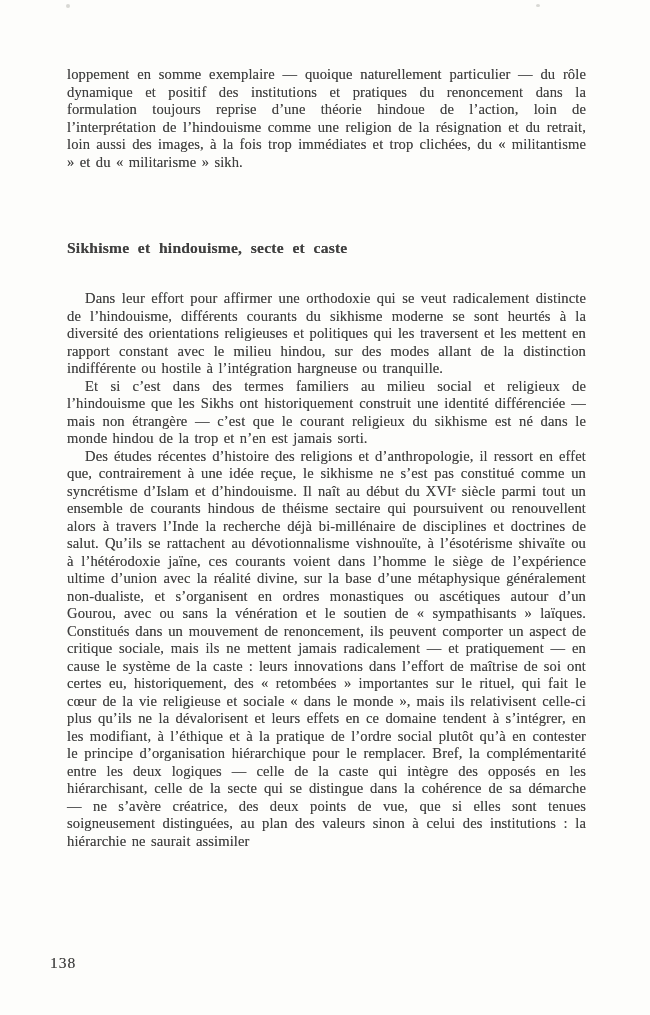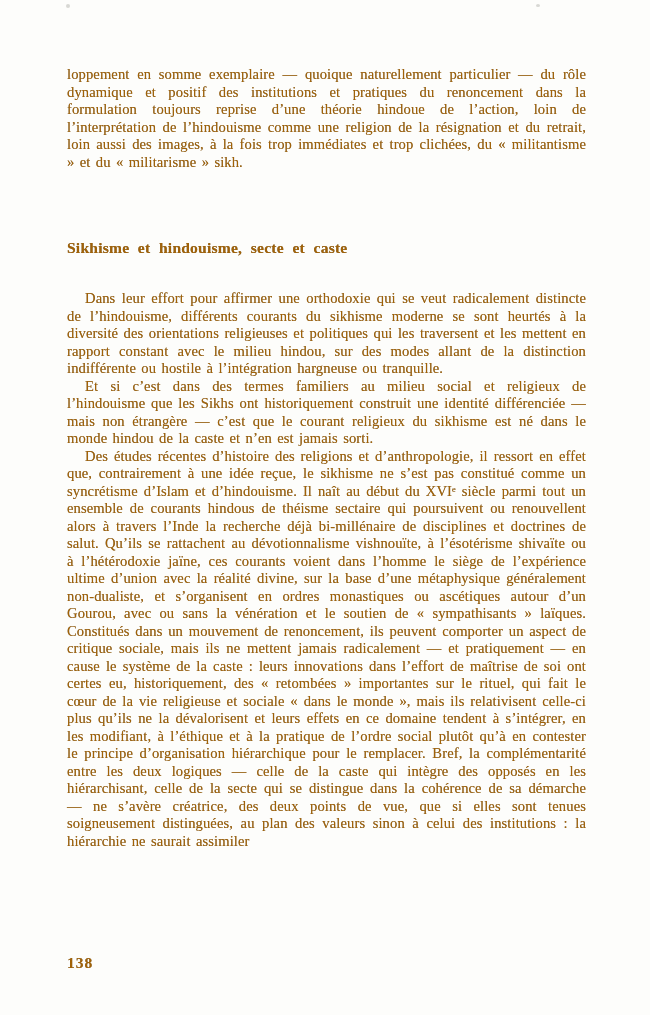--- a/index.html
+++ b/index.html
@@ -8,21 +8,21 @@
     background: #e8e8e6;
   }
   .page {
     position: relative;
     width: 650px;
     height: 1015px;
     margin: 0 auto;
     background: #fdfdfb;
     overflow: hidden;
     font-family: "Liberation Serif", "DejaVu Serif", serif;
-    color: #a16207;
+    color: #404040;
   }
   .speck {
     position: absolute;
     border-radius: 50%;
     background: #b9b9b5;
     opacity: 0.55;
   }
   .speck-left  { left: 66px;  top: 4px; width: 4px; height: 4px; }
   .speck-right { left: 536px; top: 4px; width: 4px; height: 3px; }
   .text-block {
@@ -45,45 +45,44 @@
     margin: 67px 0 33px 0;
     font-size: 15.6px;
     line-height: 19px;
     font-weight: bold;
     word-spacing: 4.5px;
     letter-spacing: 0.2px;
     text-shadow: 0 0 0.4px rgba(20,18,16,0.5);
   }
   .page-number {
     position: absolute;
-    left: 67px;
+    left: 50px;
     top: 954px;
     font-size: 15.5px;
     letter-spacing: 1px;
     text-shadow: 0 0 0.35px rgba(20,18,16,0.45);
-    font-weight: bold;
   }
 </style>
 </head>
 <body>
 
 <div class="page">
 
   <div class="speck speck-left"></div>
   <div class="speck speck-right"></div>
 
   <div class="text-block">
 
     <p class="para">loppement en somme exemplaire — quoique naturellement particulier — du rôle dynamique et positif des institutions et pratiques du renoncement dans la formulation toujours reprise d’une théorie hindoue de l’action, loin de l’interprétation de l’hindouisme comme une religion de la résignation et du retrait, loin aussi des images, à la fois trop immédiates et trop clichées, du « militantisme » et du « militarisme » sikh.</p>
 
     <h2 class="section-heading">Sikhisme et hindouisme, secte et caste</h2>
 
     <p class="para indent">Dans leur effort pour affirmer une orthodoxie qui se veut radicalement distincte de l’hindouisme, différents courants du sikhisme moderne se sont heurtés à la diversité des orientations religieuses et politiques qui les traversent et les mettent en rapport constant avec le milieu hindou, sur des modes allant de la distinction indifférente ou hostile à l’intégration hargneuse ou tranquille.</p>
 
-    <p class="para indent">Et si c’est dans des termes familiers au milieu social et religieux de l’hindouisme que les Sikhs ont historiquement construit une identité différenciée — mais non étrangère — c’est que le courant religieux du sikhisme est né dans le monde hindou de la caste et n’en est jamais sorti.</p>
+    <p class="para indent">Et si c’est dans des termes familiers au milieu social et religieux de l’hindouisme que les Sikhs ont historiquement construit une identité différenciée — mais non étrangère — c’est que le courant religieux du sikhisme est né dans le monde hindou de la trop et n’en est jamais sorti.</p>
 
     <p class="para indent">Des études récentes d’histoire des religions et d’anthropologie, il ressort en effet que, contrairement à une idée reçue, le sikhisme ne s’est pas constitué comme un syncrétisme d’Islam et d’hindouisme. Il naît au début du XVIᵉ siècle parmi tout un ensemble de courants hindous de théisme sectaire qui poursuivent ou renouvellent alors à travers l’Inde la recherche déjà bi-millénaire de disciplines et doctrines de salut. Qu’ils se rattachent au dévotionnalisme vishnouïte, à l’ésotérisme shivaïte ou à l’hétérodoxie jaïne, ces courants voient dans l’homme le siège de l’expérience ultime d’union avec la réalité divine, sur la base d’une métaphysique généralement non-dualiste, et s’organisent en ordres monastiques ou ascétiques autour d’un Gourou, avec ou sans la vénération et le soutien de « sympathisants » laïques. Constitués dans un mouvement de renoncement, ils peuvent comporter un aspect de critique sociale, mais ils ne mettent jamais radicalement — et pratiquement — en cause le système de la caste : leurs innovations dans l’effort de maîtrise de soi ont certes eu, historiquement, des « retombées » importantes sur le rituel, qui fait le cœur de la vie religieuse et sociale « dans le monde », mais ils relativisent celle-ci plus qu’ils ne la dévalorisent et leurs effets en ce domaine tendent à s’intégrer, en les modifiant, à l’éthique et à la pratique de l’ordre social plutôt qu’à en contester le principe d’organisation hiérarchique pour le remplacer. Bref, la complémentarité entre les deux logiques — celle de la caste qui intègre des opposés en les hiérarchisant, celle de la secte qui se distingue dans la cohérence de sa démarche — ne s’avère créatrice, des deux points de vue, que si elles sont tenues soigneusement distinguées, au plan des valeurs sinon à celui des institutions : la hiérarchie ne saurait assimiler</p>
 
   </div>
 
   <span class="page-number">138</span>
 
 </div>
 
 </body></html>

